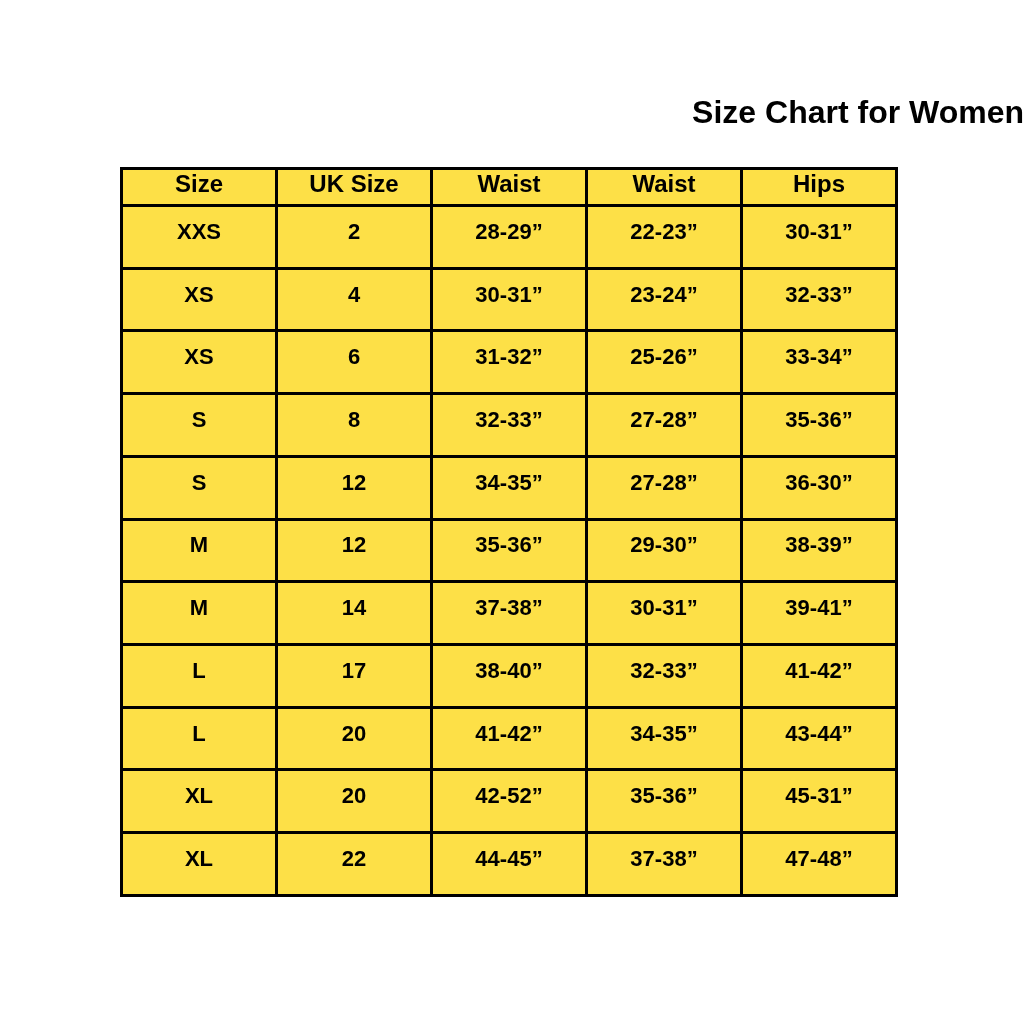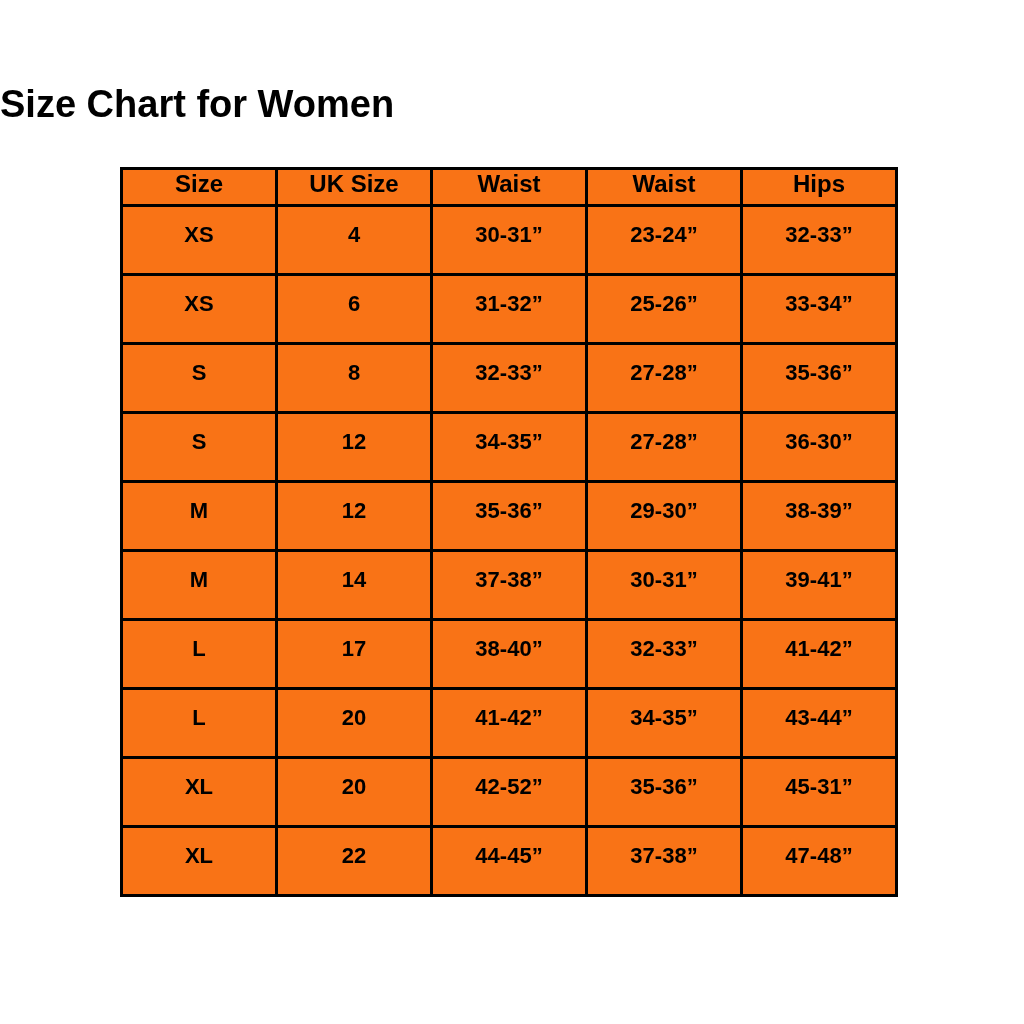--- a/index.html
+++ b/index.html
@@ -14,37 +14,37 @@
   }
   .page {
     position: relative;
     width: 1024px;
     height: 1024px;
     background: #ffffff;
     overflow: hidden;
   }
   .title {
     position: absolute;
-    top: 83px;
+    top: 94px;
     left: 0;
     width: 100%;
-    text-align: left;
-    font-size: 38px;
+    text-align: right;
+    font-size: 32px;
     font-weight: bold;
     color: #000000;
   }
   table.size-chart {
     position: absolute;
     left: 120px;
     top: 167px;
     width: 778px;
     height: 730px;
     border-collapse: collapse;
     table-layout: fixed;
-    background: #f97316;
+    background: #fde047;
   }
   table.size-chart th,
   table.size-chart td {
     border: 3px solid #000000;
     text-align: center;
     vertical-align: middle;
     color: #000000;
     font-weight: bold;
     padding: 0 4px 10px 4px;
   }
@@ -66,20 +66,27 @@
     <thead>
         <tr>
           <th>Size</th>
           <th>UK Size</th>
           <th>Waist</th>
           <th>Waist</th>
           <th>Hips</th>
         </tr>
       </thead>
     <tbody>
+        <tr>
+          <td>XXS</td>
+          <td>2</td>
+          <td>28-29”</td>
+          <td>22-23”</td>
+          <td>30-31”</td>
+        </tr>
         <tr>
           <td>XS</td>
           <td>4</td>
           <td>30-31”</td>
           <td>23-24”</td>
           <td>32-33”</td>
         </tr>
         <tr>
           <td>XS</td>
           <td>6</td>

